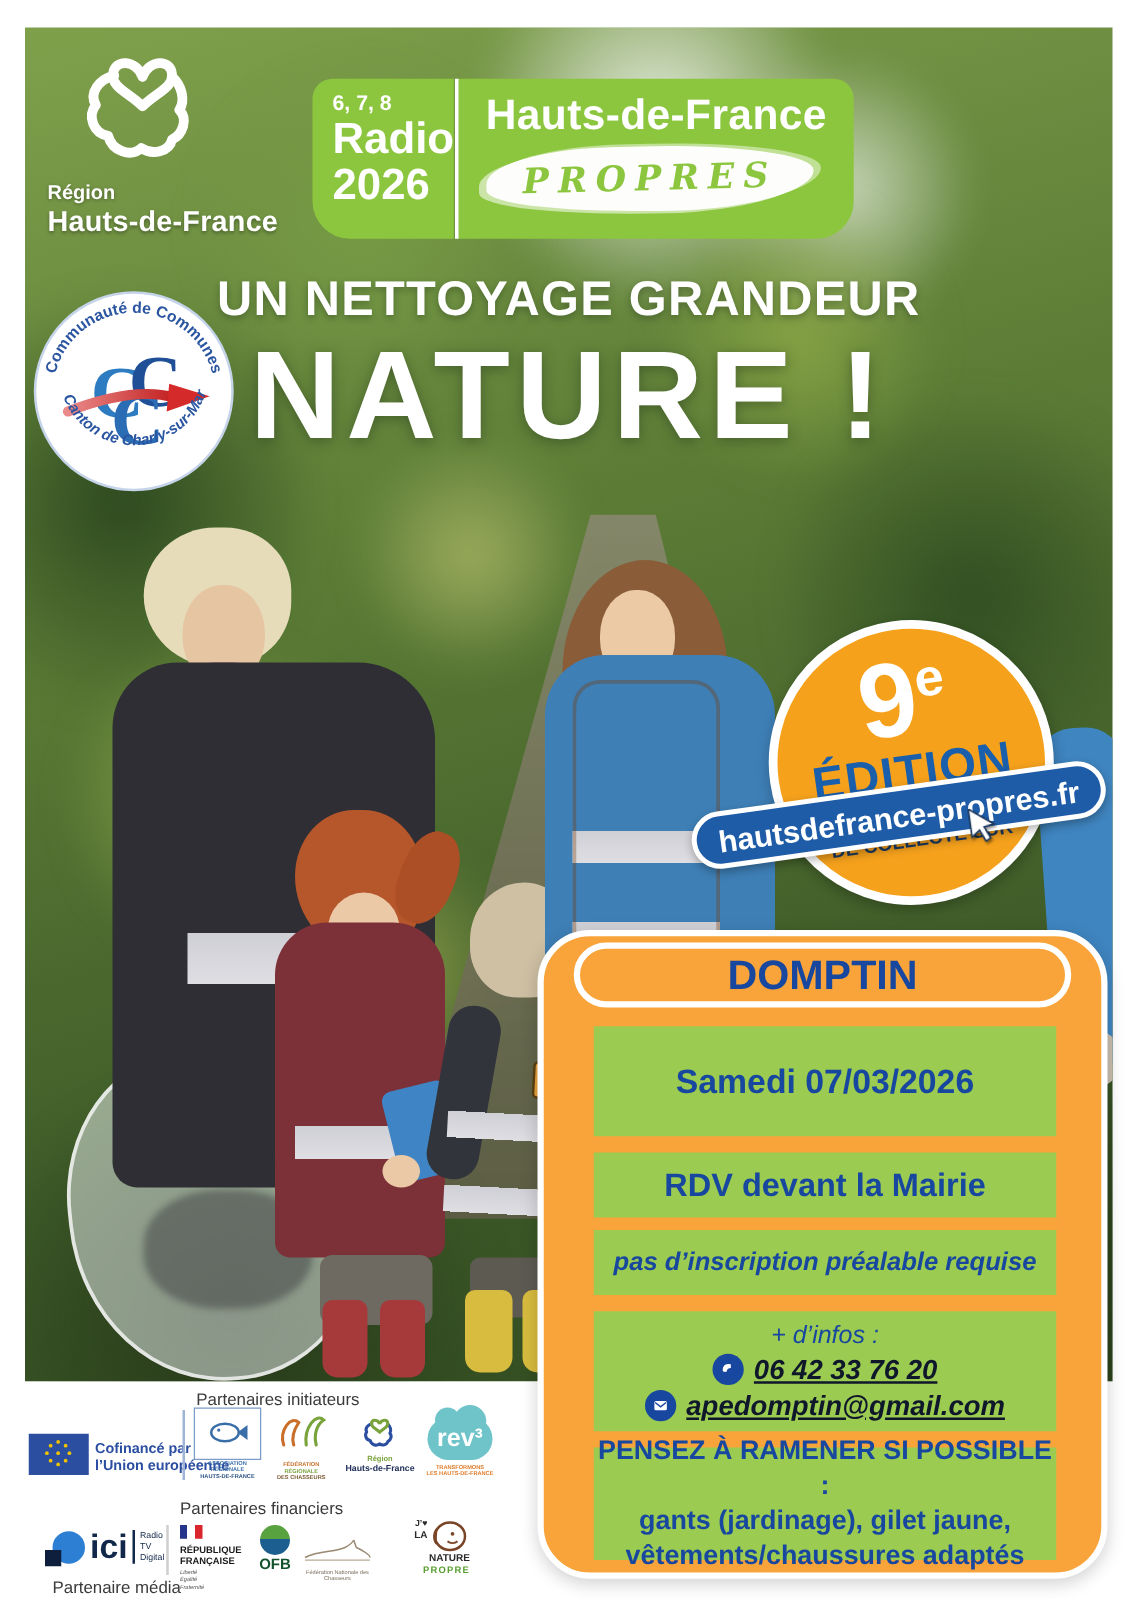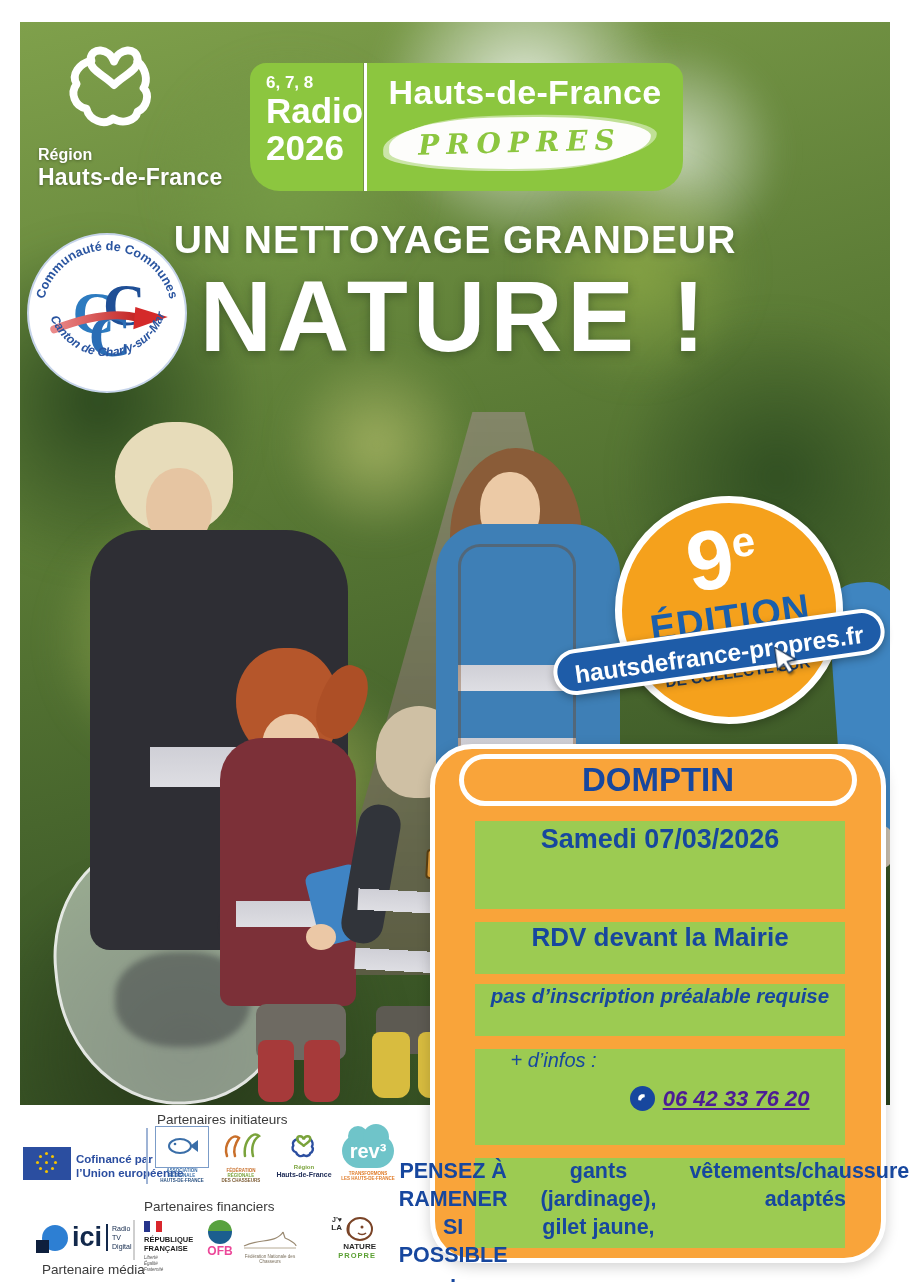--- a/index.html
+++ b/index.html
@@ -66,30 +66,30 @@
             box-shadow:0 3px 8px rgba(0,0,0,.3);}
   .cursor-ic{position:absolute;right:86px;bottom:-12px;filter:drop-shadow(1px 2px 1px rgba(0,0,0,.4));}
 
   
   .panel{left:430px;top:744px;width:456px;height:519px;background:#F9A43A;border:5px solid #fff;
          border-radius:42px;box-sizing:border-box;z-index:5;box-shadow:0 4px 14px rgba(0,0,0,.18);}
   .panel-head{position:absolute;left:24px;top:5px;width:398px;height:52px;background:#F9A43A;
               border:5px solid #fff;border-radius:32px;box-sizing:border-box;text-align:center;}
   .panel-head span{font-size:33px;font-weight:800;color:#17479E;line-height:42px;}
   .gblock{position:absolute;left:40px;width:370px;background:#9CCB52;color:#17479E;text-align:center;
-          display:flex;justify-content:center;box-sizing:border-box;gap:33px;}
+          display:flex;flex-direction:column;justify-content:center;box-sizing:border-box;}
   .gb1{top:72px;height:88px;font-size:27px;font-weight:800;line-height:1.35;}
   .gb2{top:173px;height:52px;font-size:26px;font-weight:800;}
   .gb3{top:235px;height:52px;font-size:20.5px;font-style:italic;font-weight:600;}
   .gb4{top:300px;height:96px;font-size:20px;font-style:italic;}
   .gb5{top:409px;height:90px;font-size:21.5px;font-weight:800;line-height:1.3;}
   .info-row{display:flex;align-items:center;justify-content:center;gap:8px;margin-top:3px;}
   .round-ic{width:25px;height:25px;border-radius:50%;background:#17479E;flex:0 0 auto;
             display:flex;align-items:center;justify-content:center;}
-  .link{font-style:italic;font-weight:700;font-size:22px;color:#4c1d95;text-decoration:underline;}
+  .link{font-style:italic;font-weight:700;font-size:22px;color:#0f172a;text-decoration:underline;}
 
   
   .plabel{font-size:13.5px;color:#3a3a3a;}
   .sep-v{position:absolute;background:#9fb4d6;width:2px;}
   .eu-flag{position:absolute;left:23px;top:1147px;width:48px;height:33px;background:#2b4ea0;}
   .eu-star{position:absolute;left:22px;top:14px;width:3px;height:3px;border-radius:50%;background:#f3c300;
     box-shadow:0 -9px #f3c300,0 9px #f3c300,9px 0 #f3c300,-9px 0 #f3c300,
                6px -6px #f3c300,-6px -6px #f3c300,6px 6px #f3c300,-6px 6px #f3c300;}
   .eu-txt{position:absolute;left:76px;top:1152px;font-size:11.5px;font-weight:bold;color:#2b4ea0;line-height:1.25;}
   .logo-box{position:absolute;text-align:center;}
@@ -254,20 +254,29 @@
     <div class="gblock gb4">
       <div>+ d’infos :</div>
       <div class="info-row">
         <span class="round-ic">
           <svg width="17" height="17" viewBox="0 0 24 24">
               <path d="M6,10 C9,4.5 15,4.5 18,10 L15.4,12.8 C13.4,11 10.6,11 8.6,12.8 Z" fill="#ffffff" transform="rotate(-42 12 12)"></path>
             </svg>
         </span>
         <span class="link">06 42 33 76 20</span>
       </div>
+      <div class="info-row">
+        <span class="round-ic">
+          <svg width="15" height="15" viewBox="0 0 24 24">
+              <rect x="4" y="6" width="16" height="12" rx="2" fill="#ffffff"></rect>
+              <path d="M5,8 L12,13.5 L19,8" stroke="#17479E" stroke-width="1.8" fill="none"></path>
+            </svg>
+        </span>
+        <span class="link">apedomptin@gmail.com</span>
+      </div>
     </div>
     <div class="gblock gb5">
       <div>PENSEZ À RAMENER SI POSSIBLE :</div>
       <div>gants (jardinage), gilet jaune,</div>
       <div>vêtements/chaussures adaptés</div>
     </div>
   </div>
 
   <div class="abs plabel" style="left:157px;top:1112px;">Partenaires initiateurs</div>
 
@@ -345,21 +354,21 @@
     </div>
     <div style="font-size:4.5px;font-style:italic;color:#555;line-height:1.3;margin-top:2px;">
       <span style="display:block;">Liberté</span>
       <span style="display:block;">Égalité</span>
       <span style="display:block;">Fraternité</span>
     </div>
   </div>
 
   <div class="logo-box" style="left:202px;top:1220px;width:36px;">
     <div class="ofb-circle"></div>
-    <div style="font-size:12px;font-weight:800;color:#ec4899;">OFB</div>
+    <div style="font-size:12px;font-weight:800;color:#14532d;">OFB</div>
   </div>
 
   <div class="logo-box" style="left:240px;top:1228px;width:60px;">
     <svg width="56" height="22" viewBox="0 0 56 22">
       <path d="M2,18 C14,12 26,14 34,10 C38,8 40,6 41,4 M41,4 L43,10 M43,10 C48,12 54,16 54,18" fill="none" stroke="#9a8a72" stroke-width="1.2"></path>
       <path d="M2,20 L54,20" stroke="#b6aa94" stroke-width="1"></path>
     </svg>
     <div class="tiny" style="color:#7a6f5c;">Fédération Nationale des Chasseurs</div>
   </div>
 

